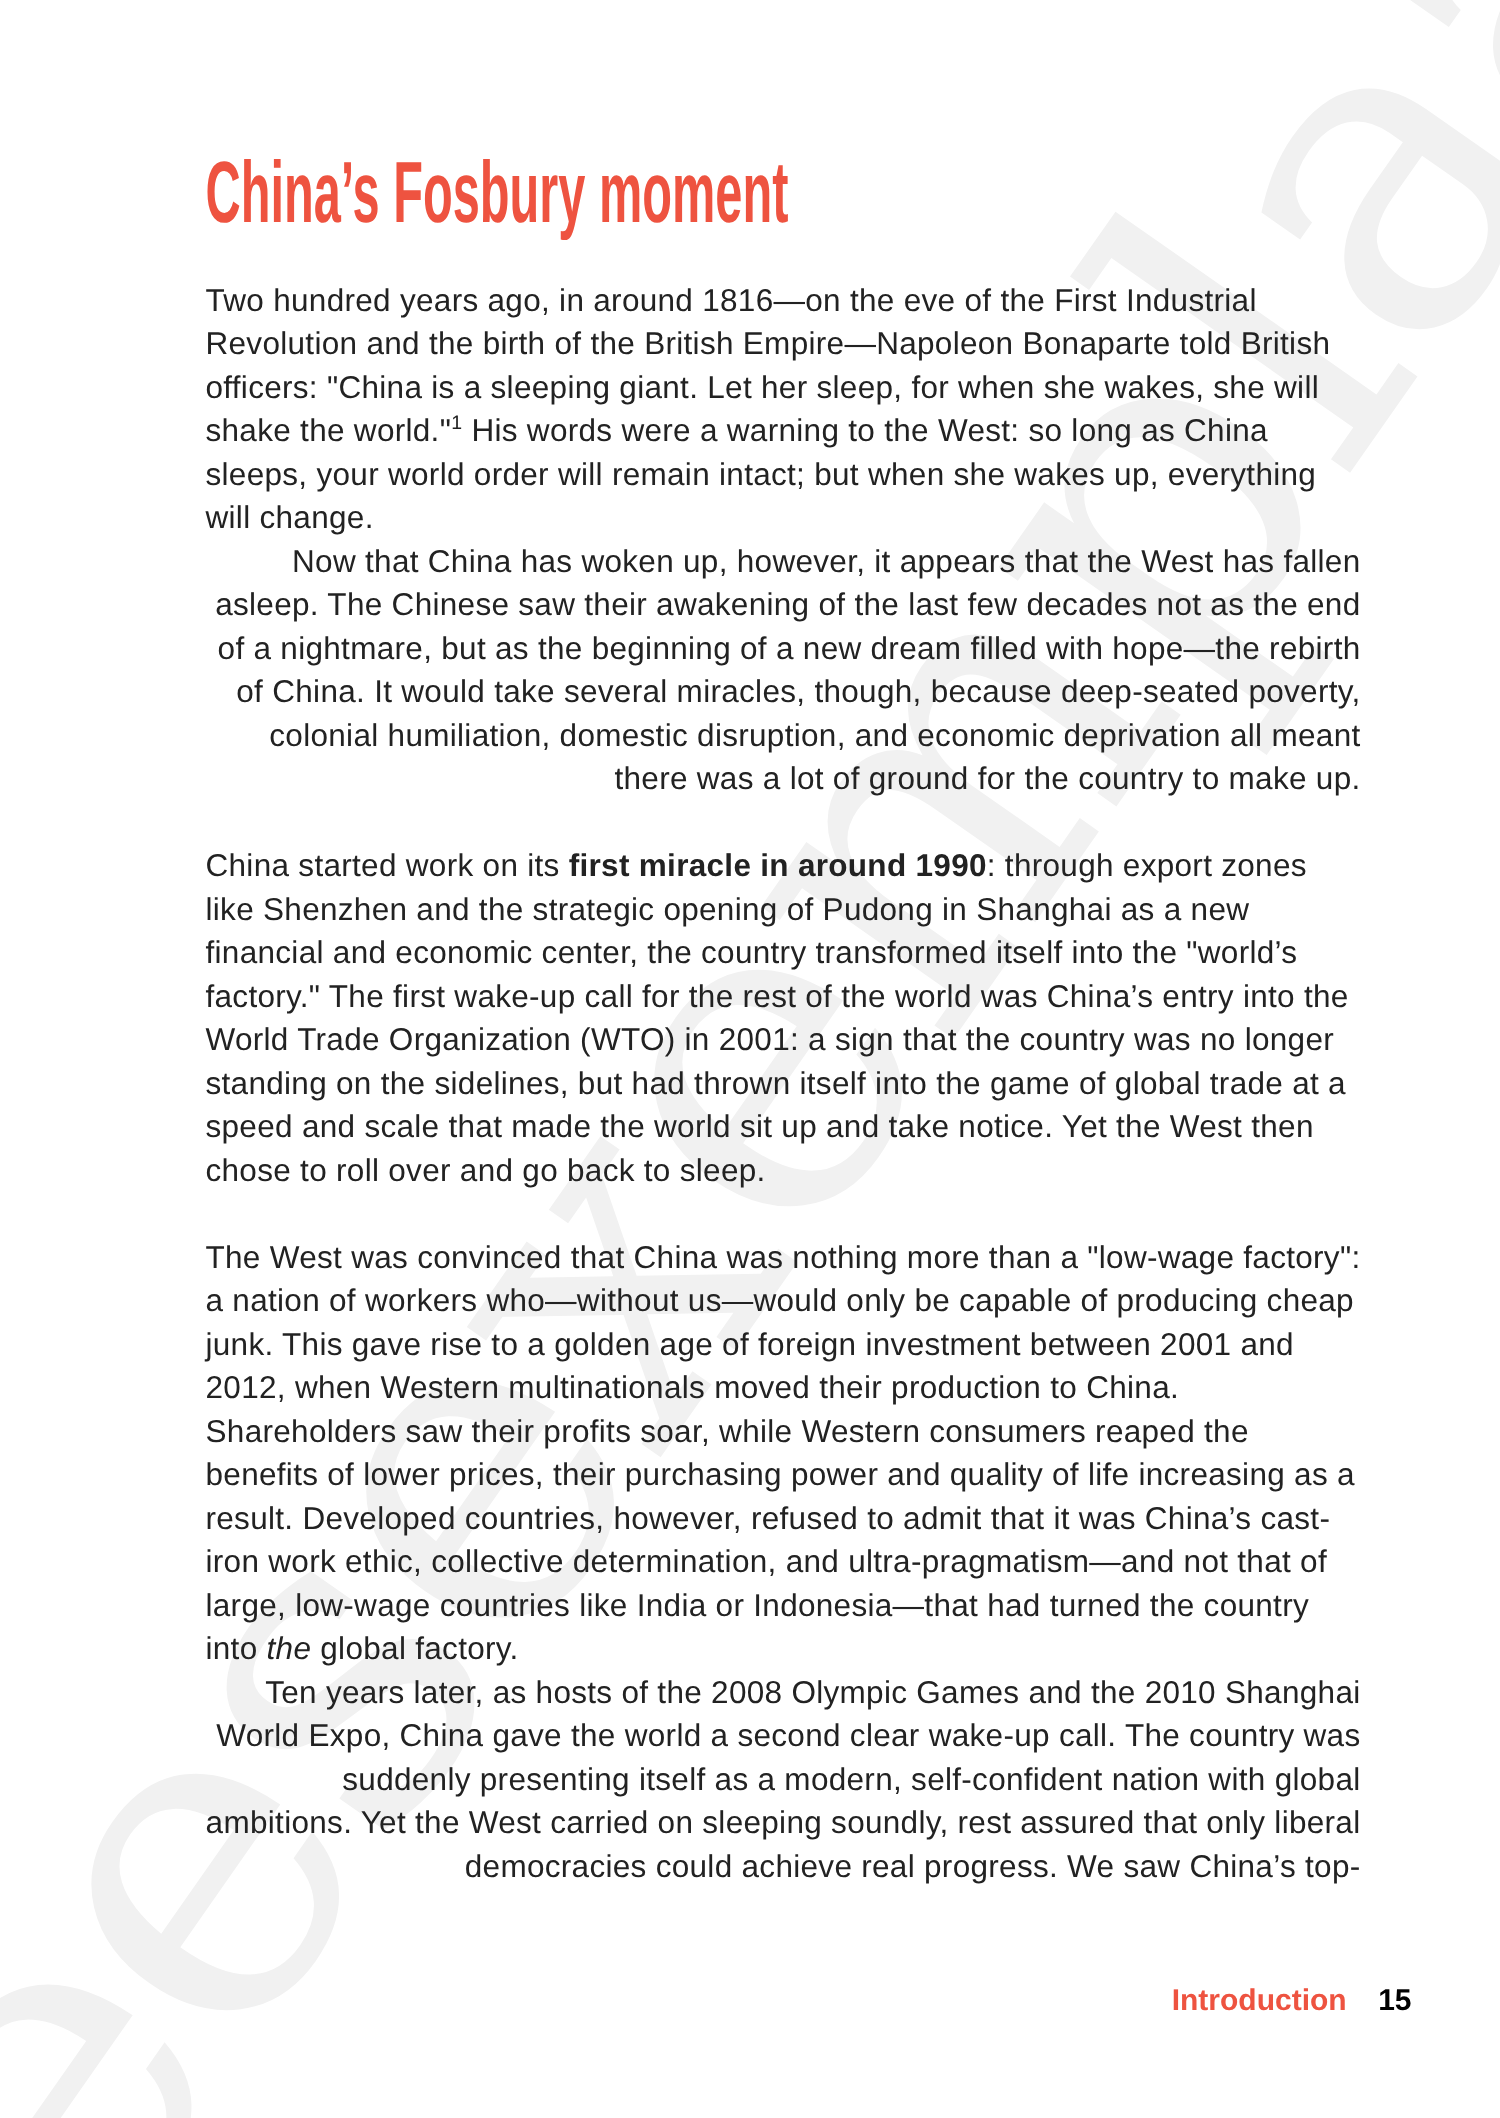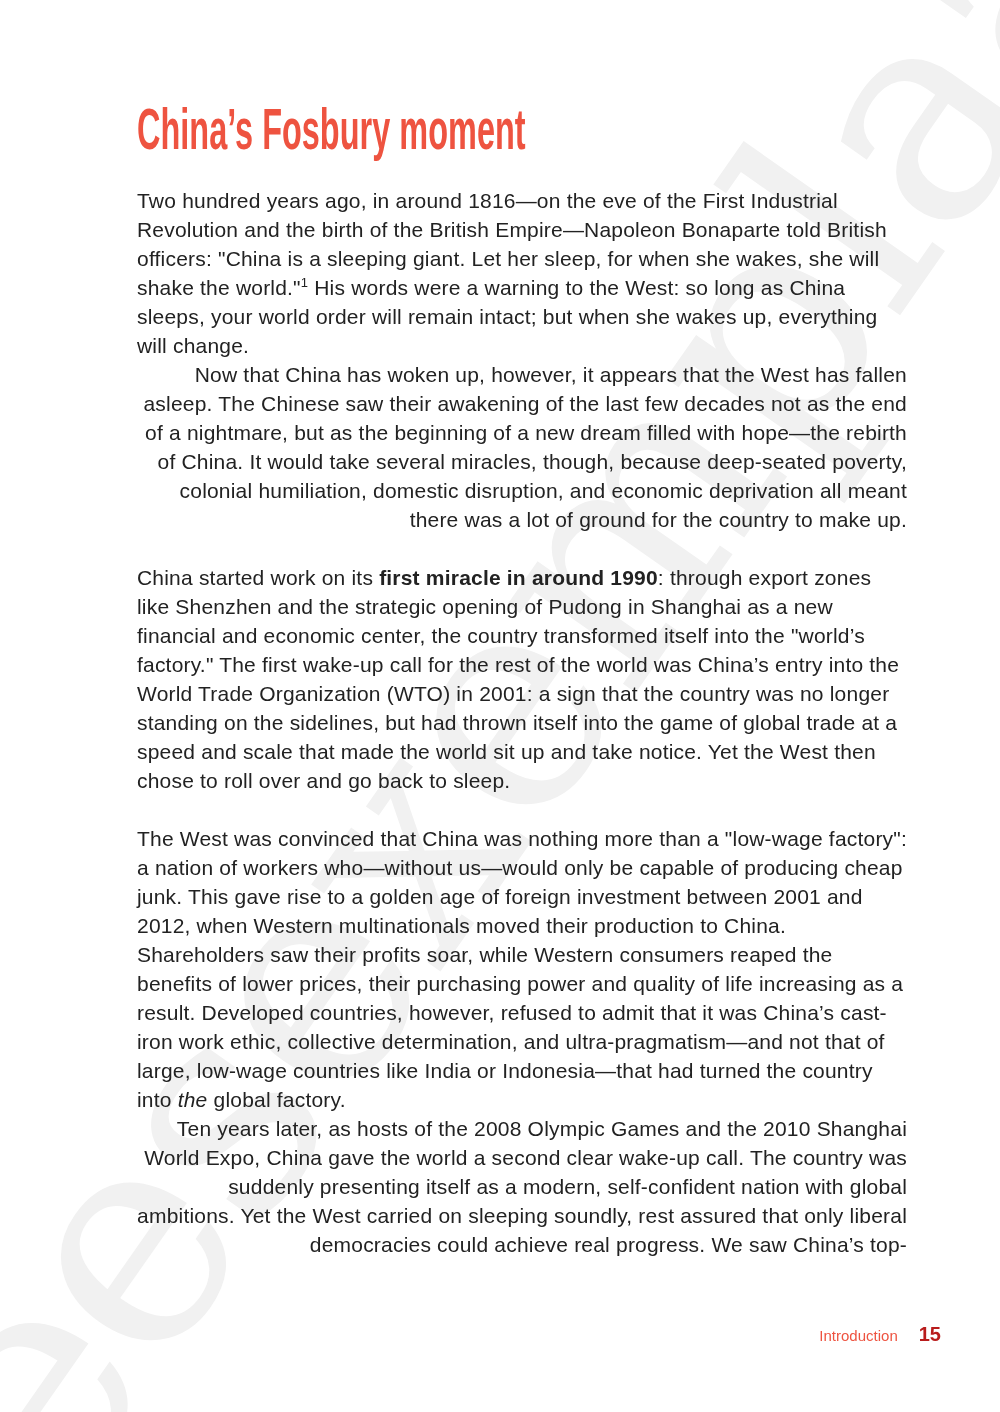--- a/index.html
+++ b/index.html
@@ -65,25 +65,25 @@
     position: absolute;
     right: 59px;
     bottom: 66px;
     z-index: 1;
     display: flex;
     align-items: baseline;
     gap: 21px;
   }
   .footer .section-label {
     color: var(--accent, #ee5340);
-    font-size: 15px;
-    font-weight: 400;
+    font-size: 20px;
+    font-weight: 700;
   }
   .footer .page-number {
-    color: #b91c1c;
+    color: #000000;
     font-size: 20px;
     font-weight: 700;
   }
 </style>
 </head>
 <body>
 
 <div class="page">
 
   <div class="watermark">Leesexemplaar</div>

